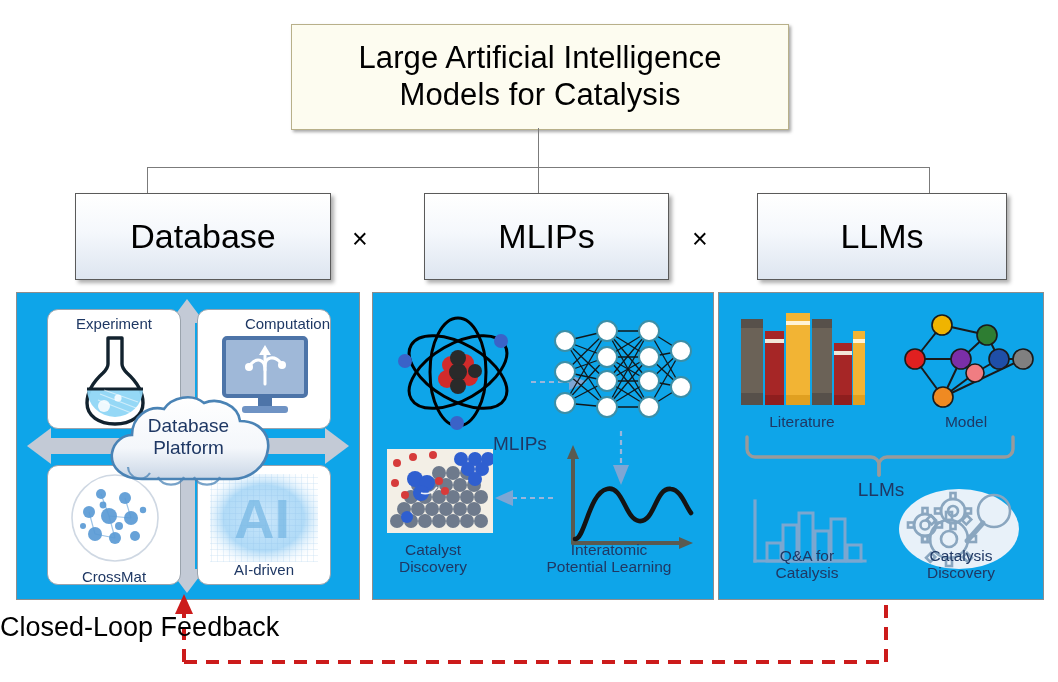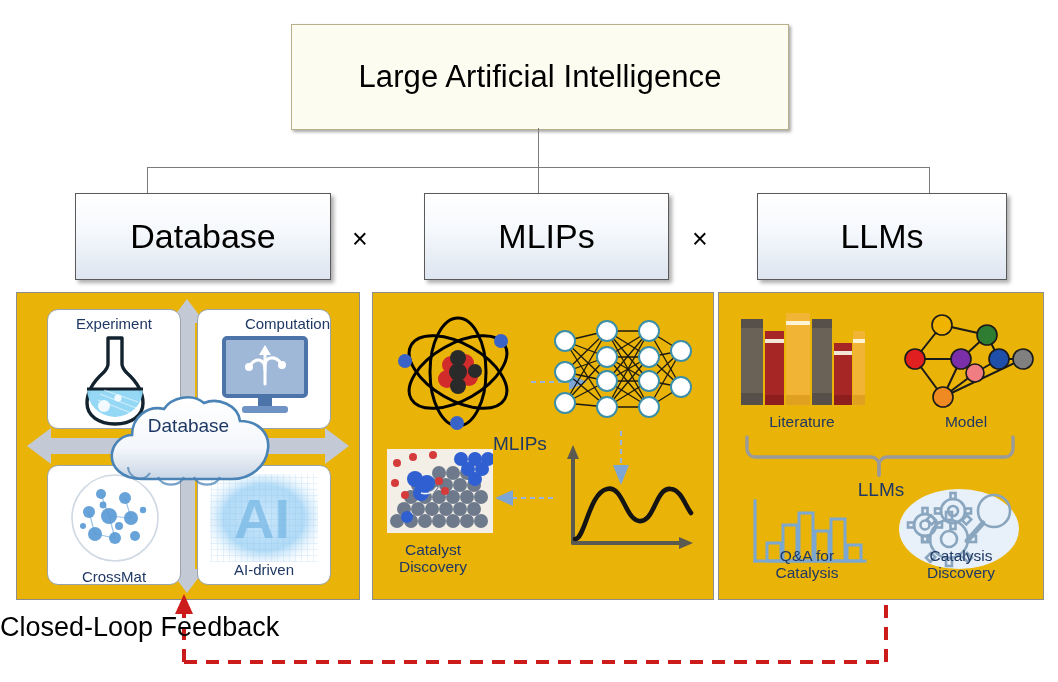--- a/index.html
+++ b/index.html
@@ -33,21 +33,21 @@
     background:linear-gradient(180deg,#ffffff 0%,#f5f8fc 45%,#dde5f0 100%);
     border:1px solid #5a5a5a;
     box-shadow:3px 3px 4px rgba(0,0,0,.32);
     display:flex;align-items:center;justify-content:center;
   }
   .cat-box .lbl{font-size:34px;color:#000;}
   .times{font-size:27px;color:#000;}
 
   
   .panel{
-    background:#eab308;border:1px solid #8d8d8d;
+    background:#0ea5e9;border:1px solid #8d8d8d;
   }
   .cap{font-size:15.5px;color:#1f3864;text-align:center;line-height:1.12;}
 
   
   .qcard{
     position:absolute;border:1px solid #9aa3ad;border-radius:11px;background:#fff;
   }
   .qlabel{position:absolute;width:100%;text-align:center;font-size:15px;color:#1f3864;}
 
   
@@ -58,20 +58,21 @@
   #feedback-text{font-size:27px;color:#000;}
 </style>
 </head>
 <body>
 
 <div class="stage">
 
   <div class="abs" id="title-box">
     <div class="t">
       <div>Large Artificial Intelligence</div>
+      <div>Models for Catalysis</div>
     </div>
   </div>
 
   <div class="abs conn" style="left:538px;top:128px;width:1px;height:40px;"></div>
   <div class="abs conn" style="left:147px;top:167px;width:783px;height:1px;"></div>
   <div class="abs conn" style="left:147px;top:167px;width:1px;height:26px;"></div>
   <div class="abs conn" style="left:538px;top:167px;width:1px;height:26px;"></div>
   <div class="abs conn" style="left:929px;top:167px;width:1px;height:26px;"></div>
 
   <div class="abs cat-box" style="left:75px;top:193px;width:254px;">
@@ -194,20 +195,21 @@
         <path d="M44 88
                  C24 88 12 76 14 62 C16 50 26 44 34 44
                  C34 26 50 14 66 18 C74 6 94 2 106 12
                  C120 6 140 14 142 30
                  C160 30 172 42 170 58 C168 76 152 88 134 88 Z" fill="url(#cloudg)" stroke="#4a83b5" stroke-width="2.6"></path>
         <path d="M30 76 a12 12 0 0 0 22 6 M60 86 a14 12 0 0 0 26 0 M96 86 a14 12 0 0 0 26 0" fill="none" stroke="#4a83b5" stroke-width="2.2" opacity=".75"></path>
       </svg>
     </div>
     <div class="abs" style="left:81px;top:122px;width:181px;text-align:center;font-size:19px;color:#1f3864;line-height:1.18;">
       <div>Database</div>
+      <div>Platform</div>
     </div>
   </div>
 
   <div class="abs panel" style="left:372px;top:292px;width:340px;height:306px;">
 
     <svg class="abs" style="left:18px;top:18px;" width="134" height="122" viewBox="0 0 134 122">
       <g fill="none" stroke="#000000" stroke-width="3">
         <ellipse cx="67" cy="61" rx="28" ry="54"></ellipse>
         <ellipse cx="67" cy="61" rx="28" ry="54" transform="rotate(60 67 61)"></ellipse>
         <ellipse cx="67" cy="61" rx="28" ry="54" transform="rotate(-60 67 61)"></ellipse>
@@ -366,20 +368,24 @@
       </g>
       <g stroke="#ffffff" stroke-width="1.6" fill="none" opacity=".9">
         <path d="M34 44 a14 14 0 0 0 16 -6"></path>
       </g>
     </svg>
 
     <div class="abs cap" style="left:0;top:248px;width:120px;">
       <div>Catalyst</div>
       <div>Discovery</div>
     </div>
+    <div class="abs cap" style="left:140px;top:248px;width:192px;">
+      <div>Interatomic</div>
+      <div>Potential Learning</div>
+    </div>
   </div>
 
   <div class="abs panel" style="left:718px;top:292px;width:324px;height:306px;">
 
     <svg class="abs" style="left:18px;top:16px;" width="130" height="100" viewBox="0 0 130 100">
       <g>
         <rect x="4" y="10" width="22" height="86" fill="#6b6257"></rect>
         <rect x="4" y="10" width="22" height="9" fill="#57504a"></rect>
         <rect x="4" y="84" width="22" height="12" fill="#57504a"></rect>
         <rect x="28" y="22" width="19" height="74" fill="#a62626"></rect>

